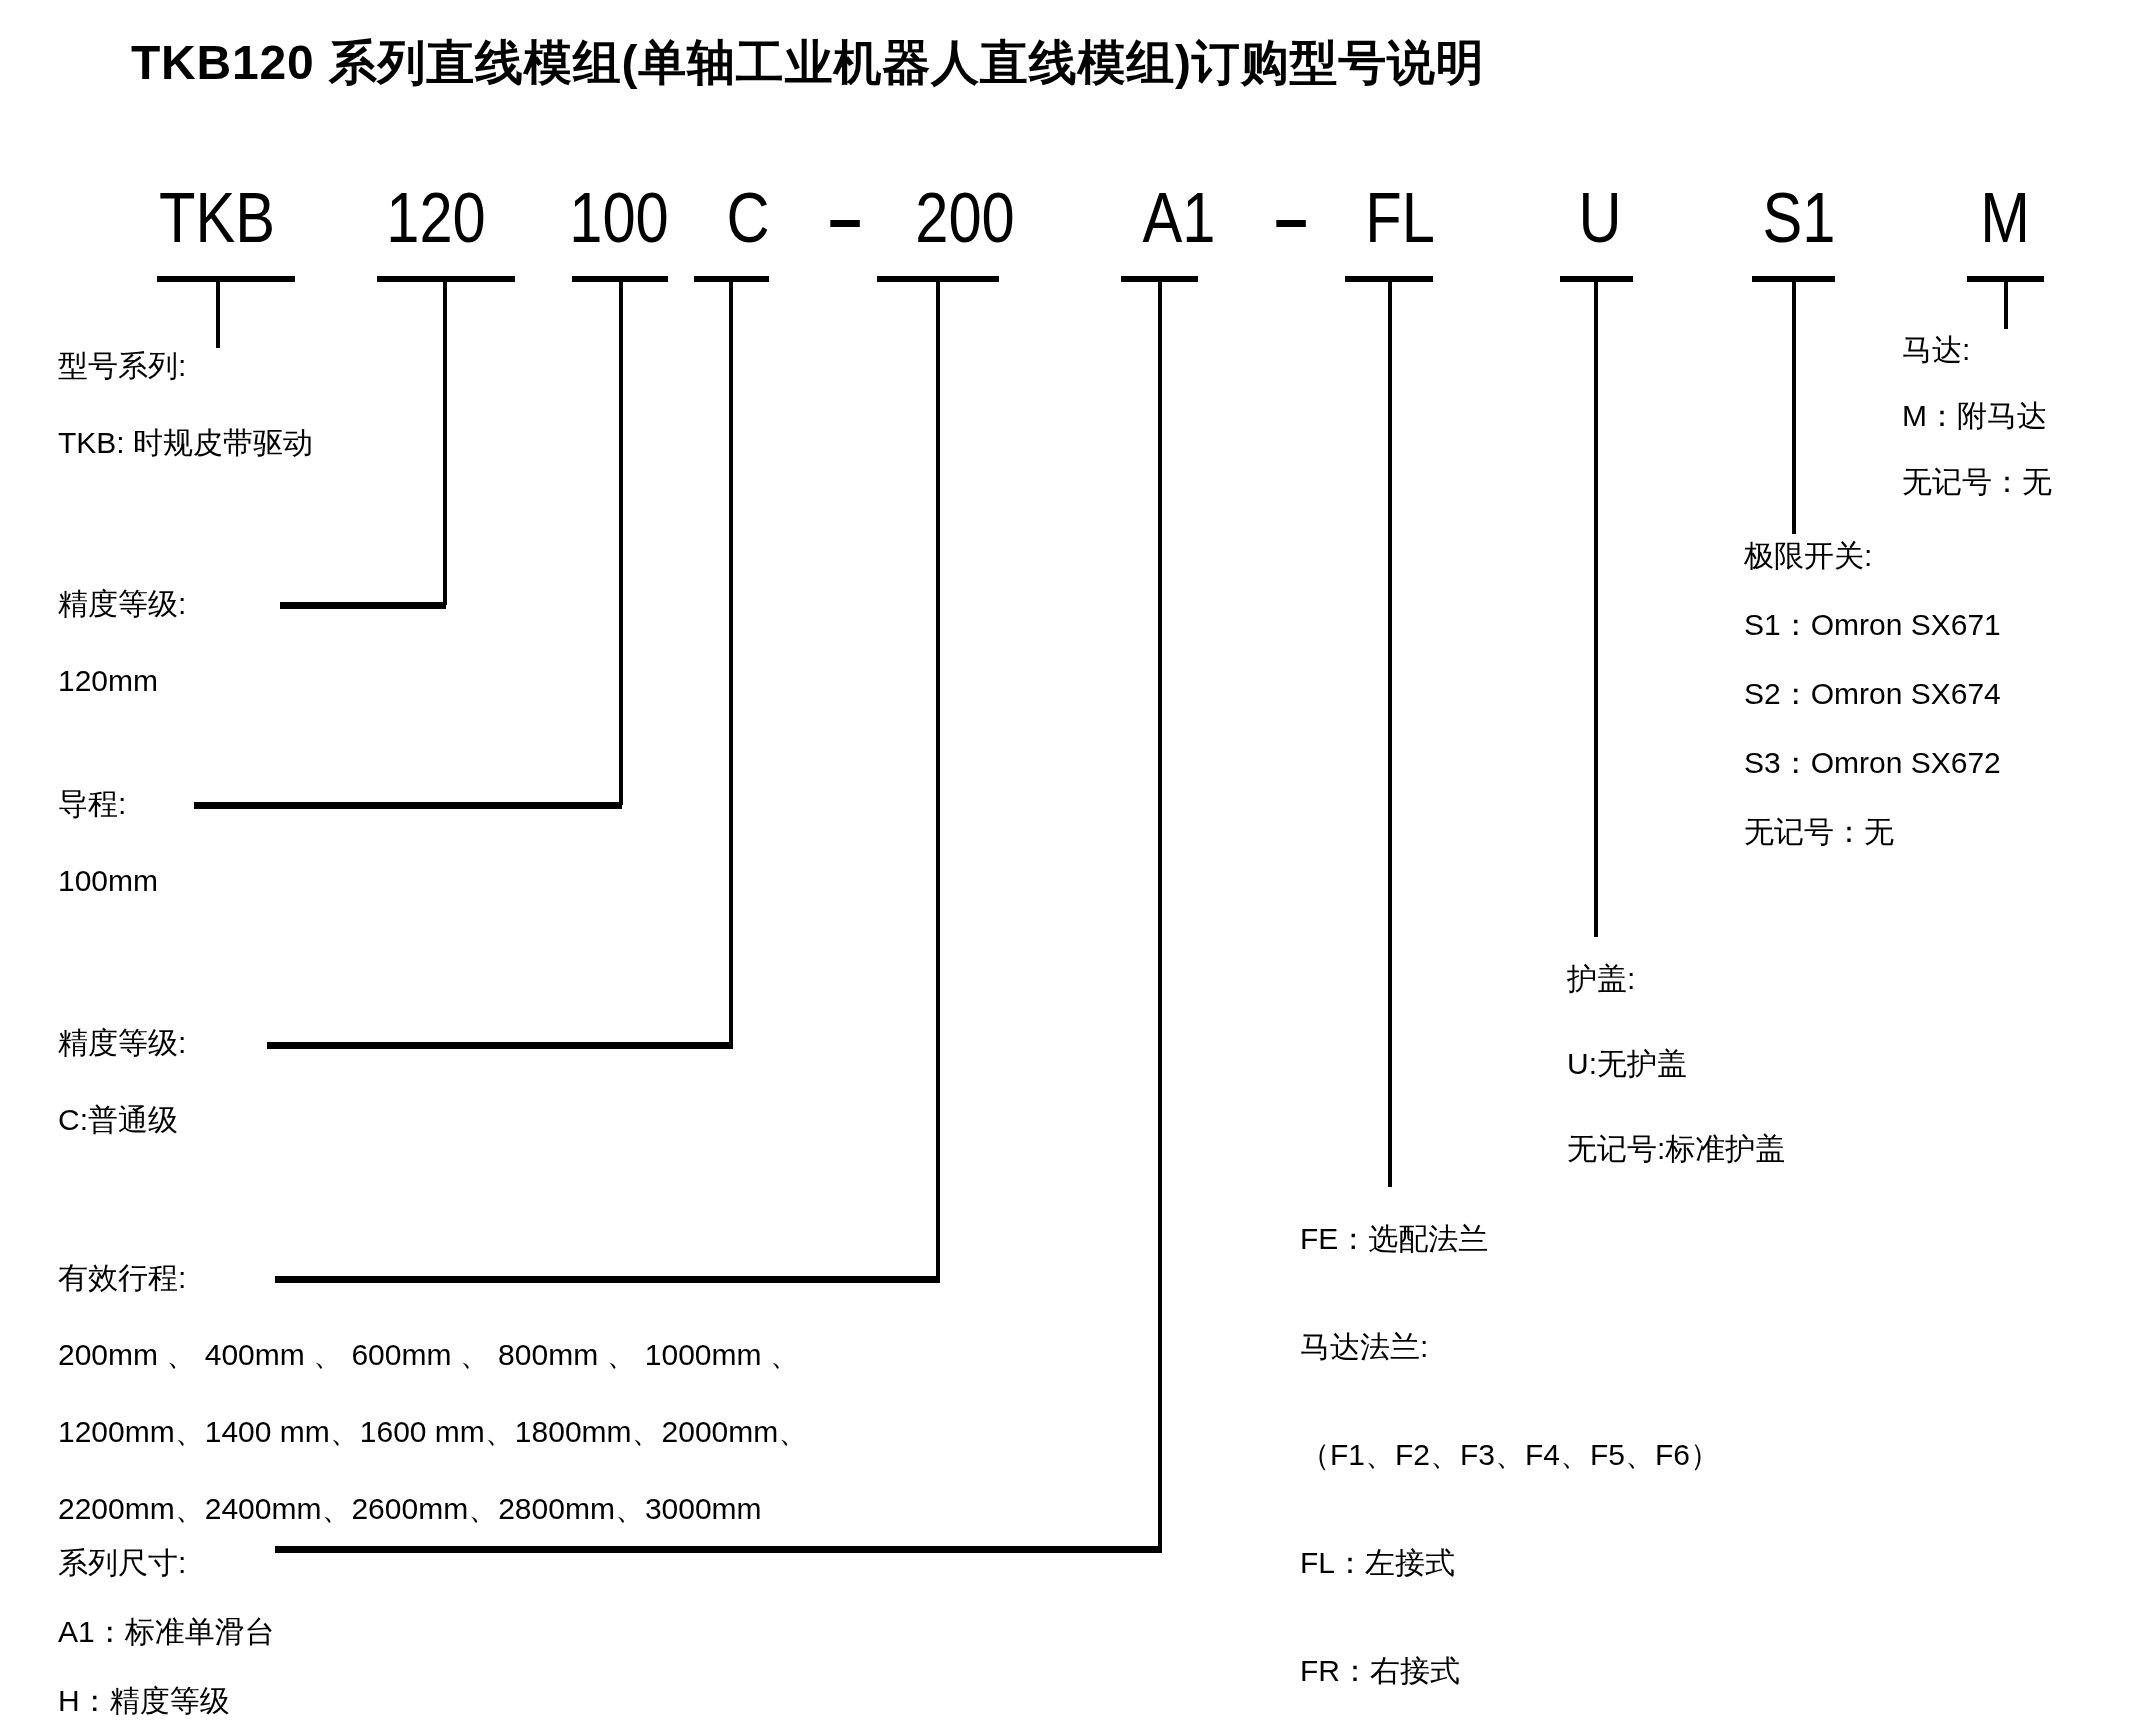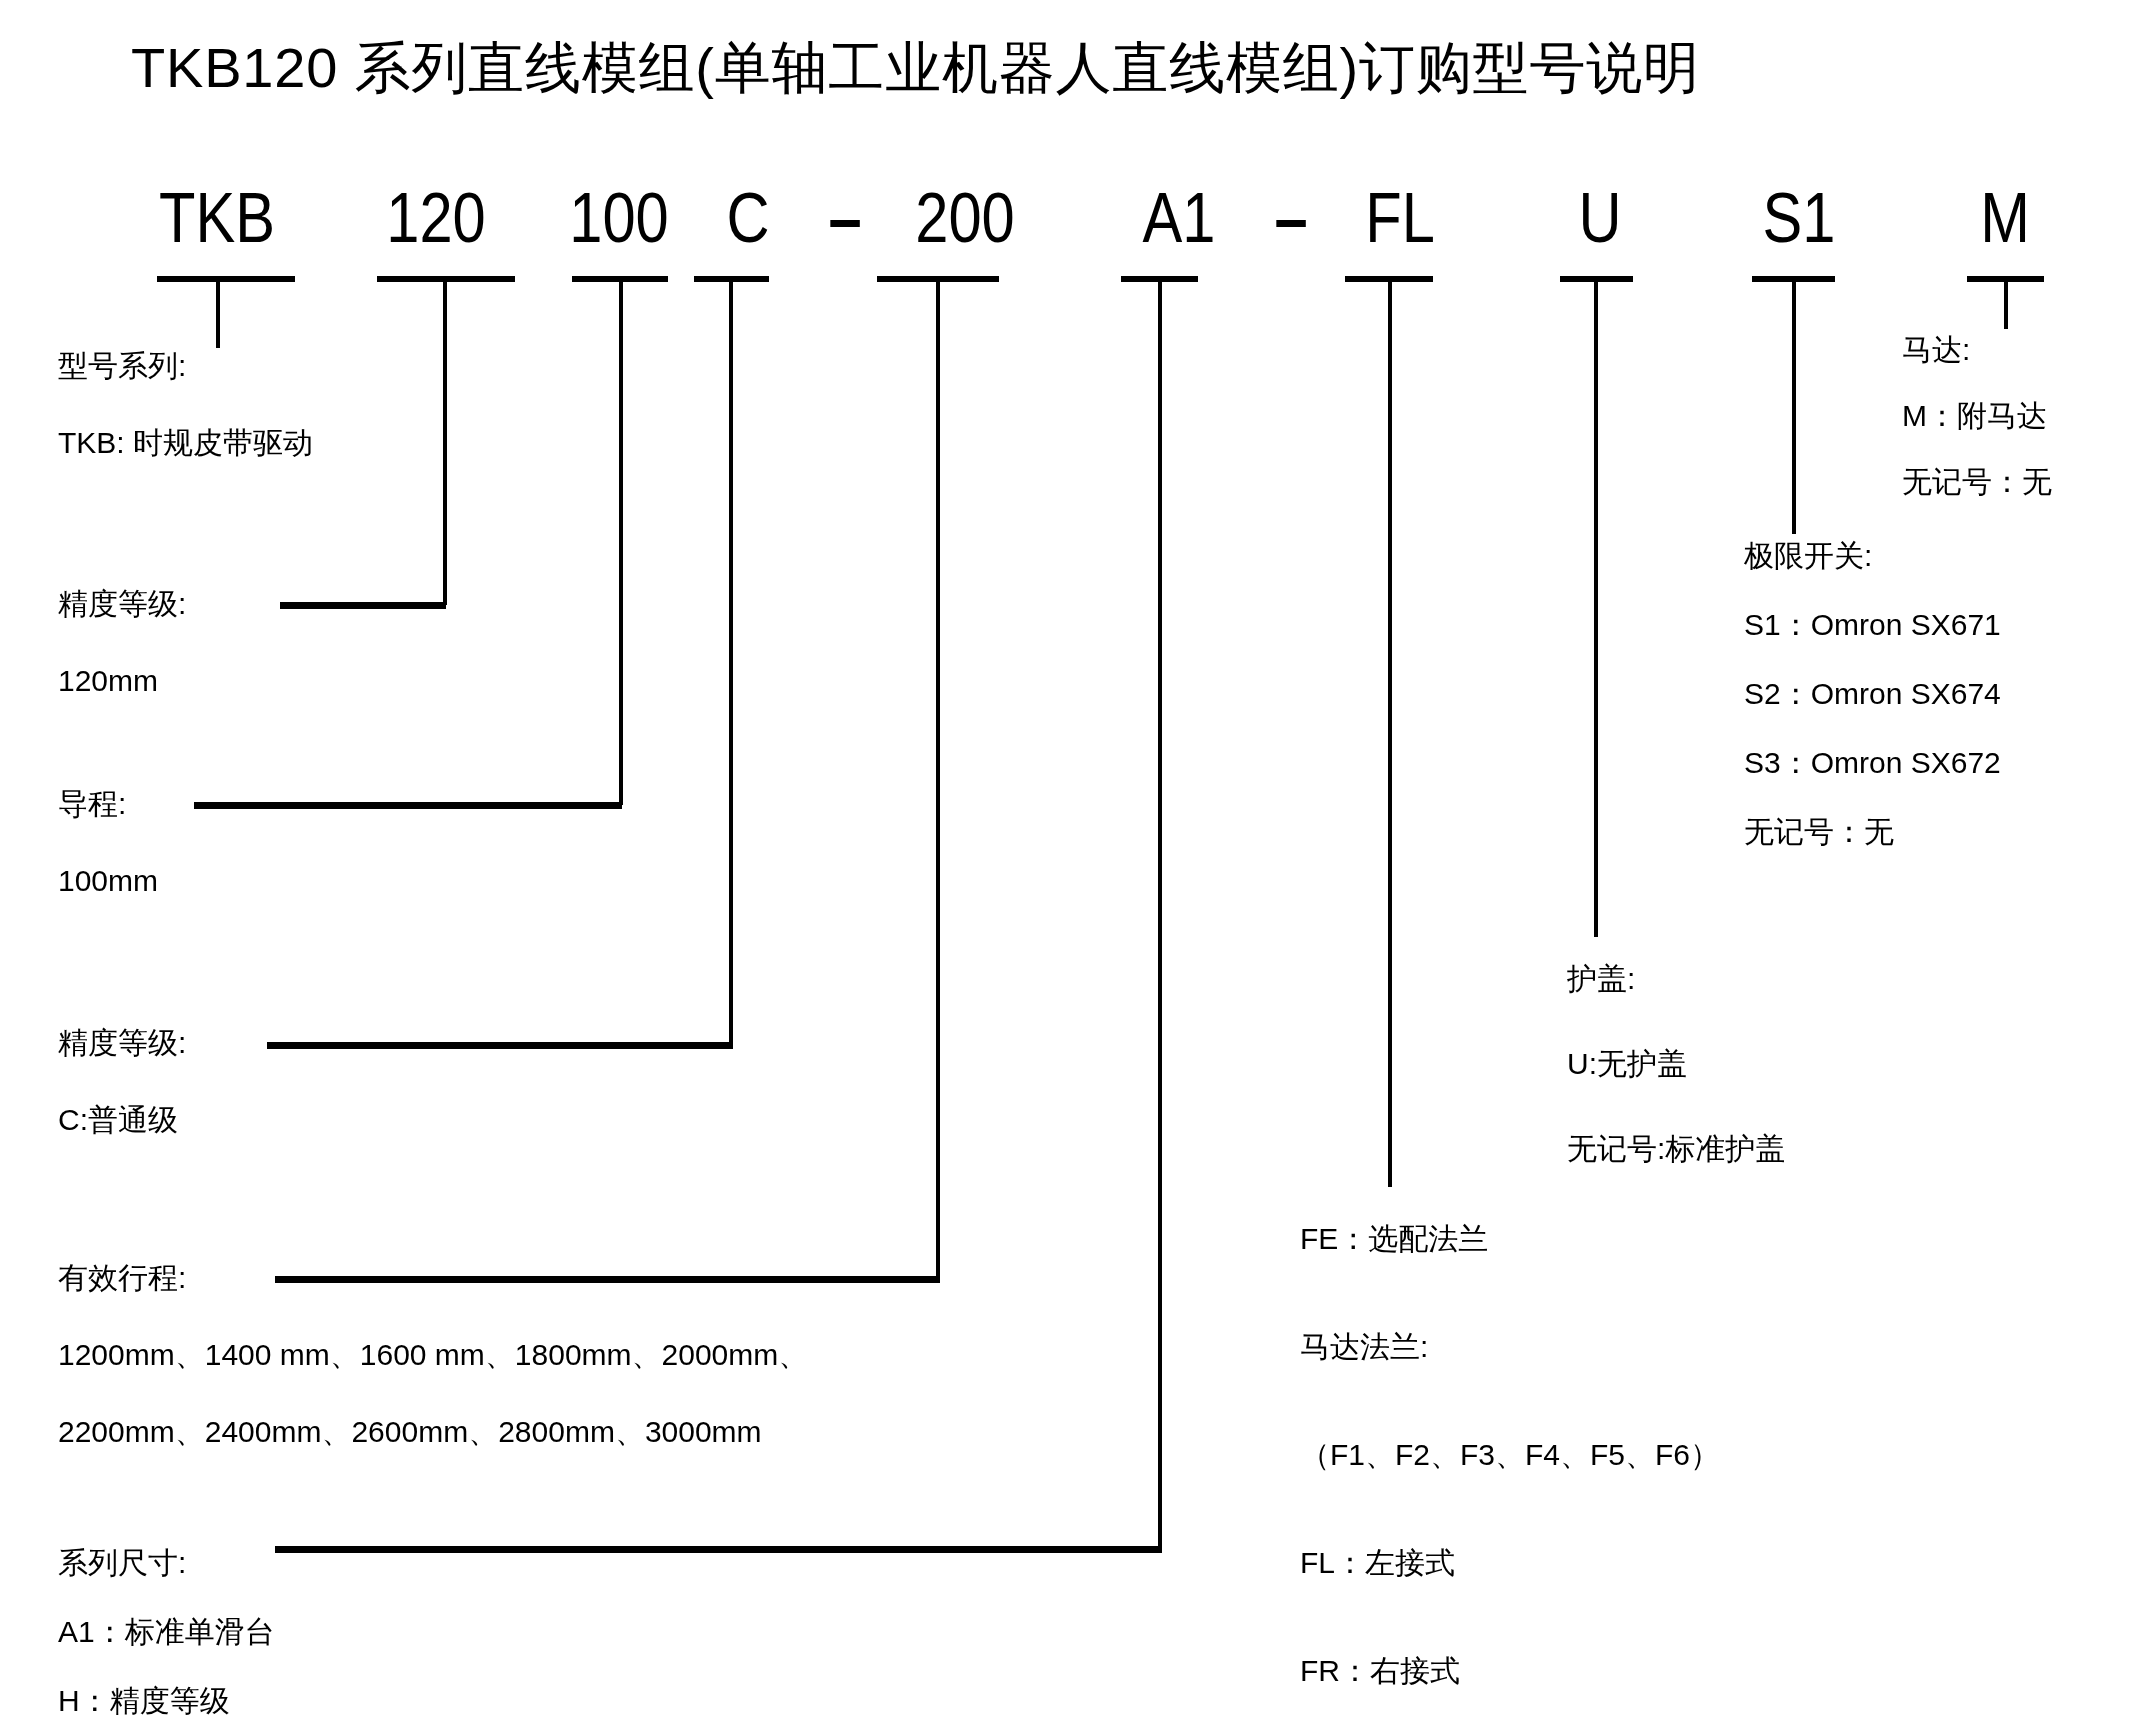--- a/index.html
+++ b/index.html
@@ -8,22 +8,22 @@
     width:2151px;
     height:1735px;
     background:#ffffff;
     color:#000000;
     font-family:"Liberation Sans", sans-serif;
     overflow:hidden;
   }
   .title{
     position:absolute;
     left:131px; top:31px;
-    font-size:56px;
-    font-weight:normal;
+    font-size:48px;
+    font-weight:bold;
     letter-spacing:0.8px;
     white-space:nowrap;
   }
   .code-seg{
     position:absolute;
     top:175px;
     font-size:71px;
     line-height:85px;
     white-space:nowrap;
     transform:translateX(-50%) scaleX(0.84);
@@ -119,20 +119,21 @@
     <div>100mm</div>
   </div>
 
   <div class="block lh100" style="left:58px;top:1004px">
     <div>精度等级:</div>
     <div>C:普通级</div>
   </div>
 
   <div class="block lh100" style="left:58px;top:1239px">
     <div>有效行程:</div>
+    <div>200mm 、 400mm 、 600mm 、 800mm 、 1000mm 、</div>
     <div>1200mm、1400 mm、1600 mm、1800mm、2000mm、</div>
     <div>2200mm、2400mm、2600mm、2800mm、3000mm</div>
   </div>
 
   <div class="block lh90" style="left:58px;top:1528px">
     <div>系列尺寸:</div>
     <div>A1：标准单滑台</div>
     <div>H：精度等级</div>
   </div>
 

